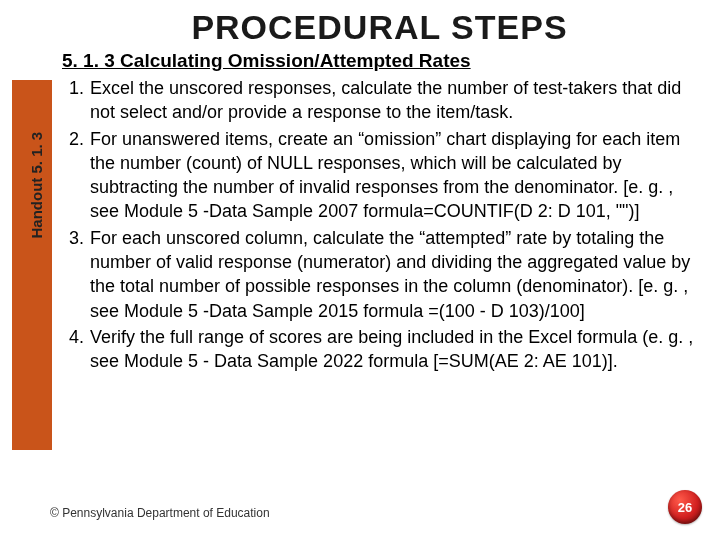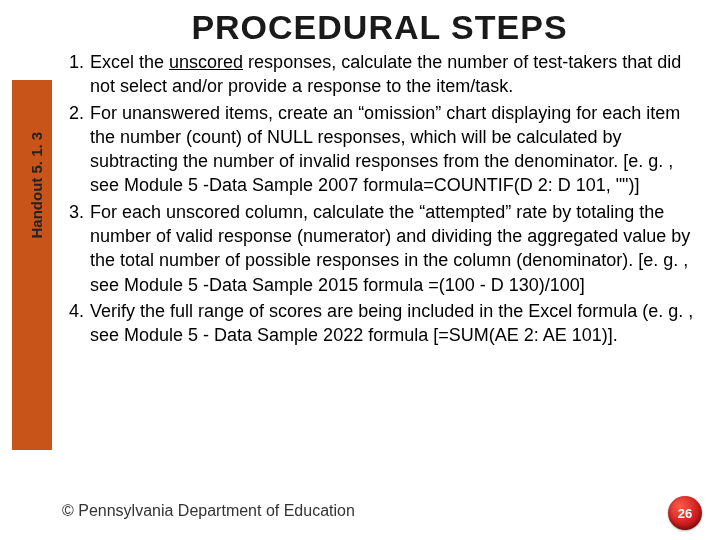--- a/index.html
+++ b/index.html
@@ -68,32 +68,32 @@
   }
   .step-num {
     width: 28px;
     flex-shrink: 0;
     text-align: right;
     padding-right: 6px;
   }
   .step-text {
     flex: 1;
   }
-  .underscored { text-decoration: underline; }
+  .underscored { }
   .footer {
     position: absolute;
-    left: 62px;
+    left: 50px;
     bottom: 20px;
-    font-size: 16px;
+    font-size: 12px;
     color: #333;
   }
   .page-badge {
     position: absolute;
     right: 18px;
-    bottom: 10px;
+    bottom: 16px;
     width: 34px;
     height: 34px;
     border-radius: 50%;
     background: radial-gradient(circle at 35% 30%, #ff5a4a 0%, #d11f1f 55%, #7a0e0e 100%);
     box-shadow: inset 0 -2px 4px rgba(0,0,0,0.4), 0 1px 2px rgba(0,0,0,0.3);
     display: flex;
     align-items: center;
     justify-content: center;
     color: #fff;
     font-size: 13px;
@@ -102,32 +102,33 @@
 </style>
 </head>
 <body>
 
 <div class="title">PROCEDURAL STEPS</div>
 
 <div class="side-tab"></div>
 <div class="side-label">Handout 5. 1. 3</div>
 
 <div class="content">
+  <div class="section-heading">5. 1. 3 Calculating Omission/Attempted Rates</div>
   <ol class="steps">
     <li>
       <span class="step-num">1.</span>
       <span class="step-text"><span>Excel the </span><span class="underscored">unscored</span><span> responses, calculate the number of test-takers that did not select and/or provide a response to the item/task.</span></span>
     </li>
     <li>
       <span class="step-num">2.</span>
       <span class="step-text">For unanswered items, create an “omission” chart displaying for each item the number (count) of NULL responses, which will be calculated by subtracting the number of invalid responses from the denominator. [e. g. , see Module 5 -Data Sample 2007 formula=COUNTIF(D 2: D 101, "")]</span>
     </li>
     <li>
       <span class="step-num">3.</span>
-      <span class="step-text">For each unscored column, calculate the “attempted” rate by totaling the number of valid response (numerator) and dividing the aggregated value by the total number of possible responses in the column (denominator). [e. g. , see Module 5 -Data Sample 2015 formula =(100 - D 130)/100]</span>
+      <span class="step-text">For each unscored column, calculate the “attempted” rate by totaling the number of valid response (numerator) and dividing the aggregated value by the total number of possible responses in the column (denominator). [e. g. , see Module 5 -Data Sample 2015 formula =(100 - D 103)/100]</span>
     </li>
     <li>
       <span class="step-num">4.</span>
       <span class="step-text">Verify the full range of scores are being included in the Excel formula (e. g. , see Module 5 - Data Sample 2022 formula [=SUM(AE 2: AE 101)].</span>
     </li>
   </ol>
 </div>
 
 <div class="footer">© Pennsylvania Department of Education</div>
 

